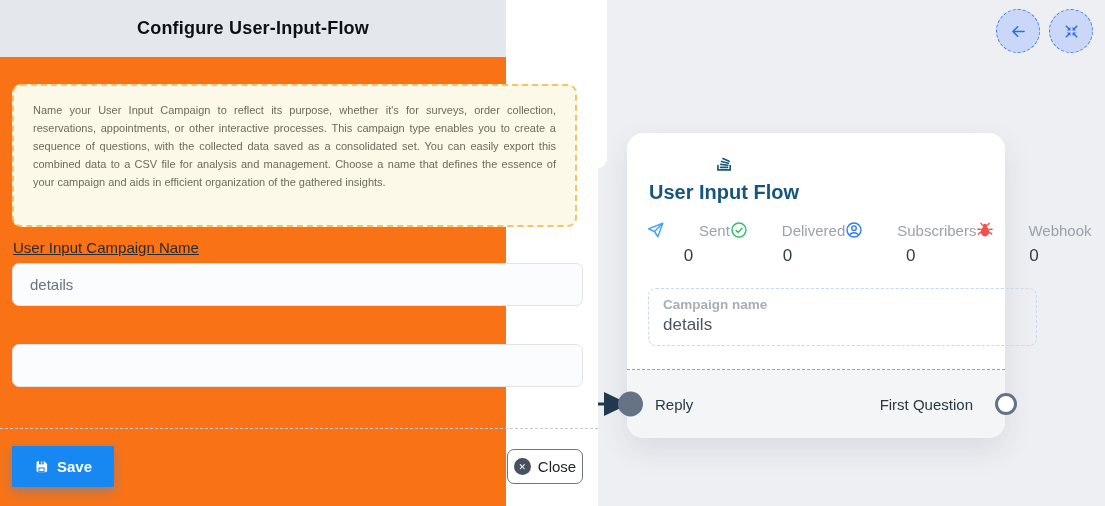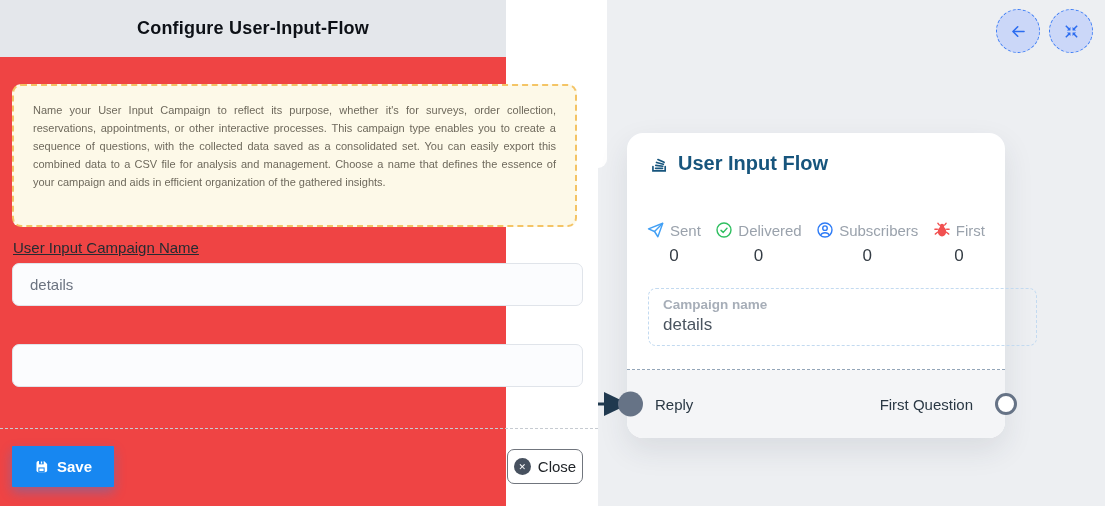--- a/index.html
+++ b/index.html
@@ -7,21 +7,21 @@
     --warning-text:#6e695c; --sent-blue:#42a0f5; --delivered-green:#2fbf60; --subscriber-blue:#2f7cf6;
     --error-red:#f15050; --canvas-bg:#edeff2; --header-bg:#e4e7eb; --port-gray:#667386;
     --circle-btn-bg:#cbd7f8; --circle-btn-border:#3b7cf6;
   }
   *{box-sizing:border-box;margin:0;padding:0;}
   html,body{width:1105px;height:506px;overflow:hidden;}
   body{font-family:"Liberation Sans","DejaVu Sans",sans-serif;background:#fff;position:relative;}
   .app{position:absolute;inset:0;}
 
   
-  .drawer{position:absolute;left:0;top:0;width:506px;height:506px;background:#ef4444;}
+  .drawer{position:absolute;left:0;top:0;width:506px;height:506px;background:#f97316;}
   .drawer-header{position:absolute;left:0;top:0;width:100%;height:57px;background:var(--header-bg);
     display:flex;align-items:center;justify-content:center;}
   .drawer-header h1{font-size:18px;font-weight:700;color:#0d1117;letter-spacing:.2px;}
   .info-box{position:absolute;left:12px;top:84px;width:565px;min-height:143px;background:var(--warning-bg);
     border:2px dashed var(--warning-border);border-radius:9px;padding:15px 19px;}
   .info-box p{font-size:11px;line-height:1.64;color:var(--warning-text);text-align:justify;}
   .fld-label{position:absolute;left:13px;font-size:15px;color:#262b31;}
   .l1{top:239px;text-decoration:underline;}
   .l2{top:321px;}
   .fld-input{position:absolute;left:12px;width:571px;height:43px;background:#fbfcfe;
@@ -44,26 +44,26 @@
   .edge-strip{position:absolute;left:0;top:0;width:9px;height:168px;background:#fff;
     border-bottom-right-radius:9px;}
   .circle-btn{position:absolute;top:9px;width:44px;height:44px;border-radius:50%;
     background:var(--circle-btn-bg);border:1.5px dashed var(--circle-btn-border);display:flex;
     align-items:center;justify-content:center;cursor:pointer;}
   .circle-btn.back{left:398px;}
   .circle-btn.compress{left:451px;}
 
   .node-card{position:absolute;left:29px;top:133px;width:378px;height:305px;background:#fff;
     border-radius:16px;box-shadow:0 12px 30px rgba(40,50,70,.10);}
-  .node-title-row{position:absolute;left:22px;top:152px;display:flex;align-items:center;gap:8px;}
+  .node-title-row{position:absolute;left:22px;top:152px;display:flex;align-items:center;gap:8px;flex-direction:column;}
   .node-title-row .ttl{font-size:20px;font-weight:700;color:var(--node-title);}
   .stats-row{position:absolute;left:20px;top:221px;width:338px;display:flex;justify-content:space-between;}
   .stat{display:flex;flex-direction:column;align-items:center;}
   .stat-top{display:flex;align-items:center;gap:5px;}
-  .stat-label{font-size:15px;color:#9aa2ac;}
+  .stat-label{font-size:15px;color:#9aa2ac;margin-left:29px;}
   .stat-value{font-size:17px;color:#343c44;margin-top:7px;}
   .campaign-box{position:absolute;left:21px;top:155px;width:389px;height:58px;
     border:1.5px dashed #c3daf0;border-radius:8px;padding:8px 14px;}
   .cb-label{font-size:13.5px;font-weight:700;color:#a7aeb8;}
   .cb-value{font-size:17px;color:#4a545f;margin-top:3px;}
   .node-divider{position:absolute;left:0;top:236px;width:100%;border-top:1px dashed #93a5b8;}
   .node-footer{position:absolute;left:0;top:237px;width:100%;height:68px;background:#f4f5f7;
     border-radius:0 0 16px 16px;display:flex;align-items:center;}
   .cursor-arrow{position:absolute;left:-29px;top:50%;transform:translateY(-50%);display:flex;}
   .port-in{position:absolute;left:-9px;top:50%;transform:translateY(-50%);width:25px;height:25px;
@@ -214,21 +214,21 @@
                     <path d="M15.5 5.5L17.5 3"></path>
                   <path d="M5.8 11H2.5"></path>
                     <path d="M18.2 11h3.3"></path>
                   <path d="M6 15l-3 2.5"></path>
                     <path d="M18 15l3 2.5"></path>
                 </g>
                 <circle cx="12" cy="6.6" r="2.9" fill="#f15050"></circle>
                 <ellipse cx="12" cy="14" rx="5.6" ry="6.6" fill="#f15050"></ellipse>
               </svg>
             </span>
-            <span class="stat-label">First</span>
+            <span class="stat-label">Webhook</span>
           </div>
           <span class="stat-value">0</span>
         </div>
       </div>
 
       <div class="campaign-box">
         <div class="cb-label">Campaign name</div>
         <div class="cb-value">details</div>
       </div>
 

